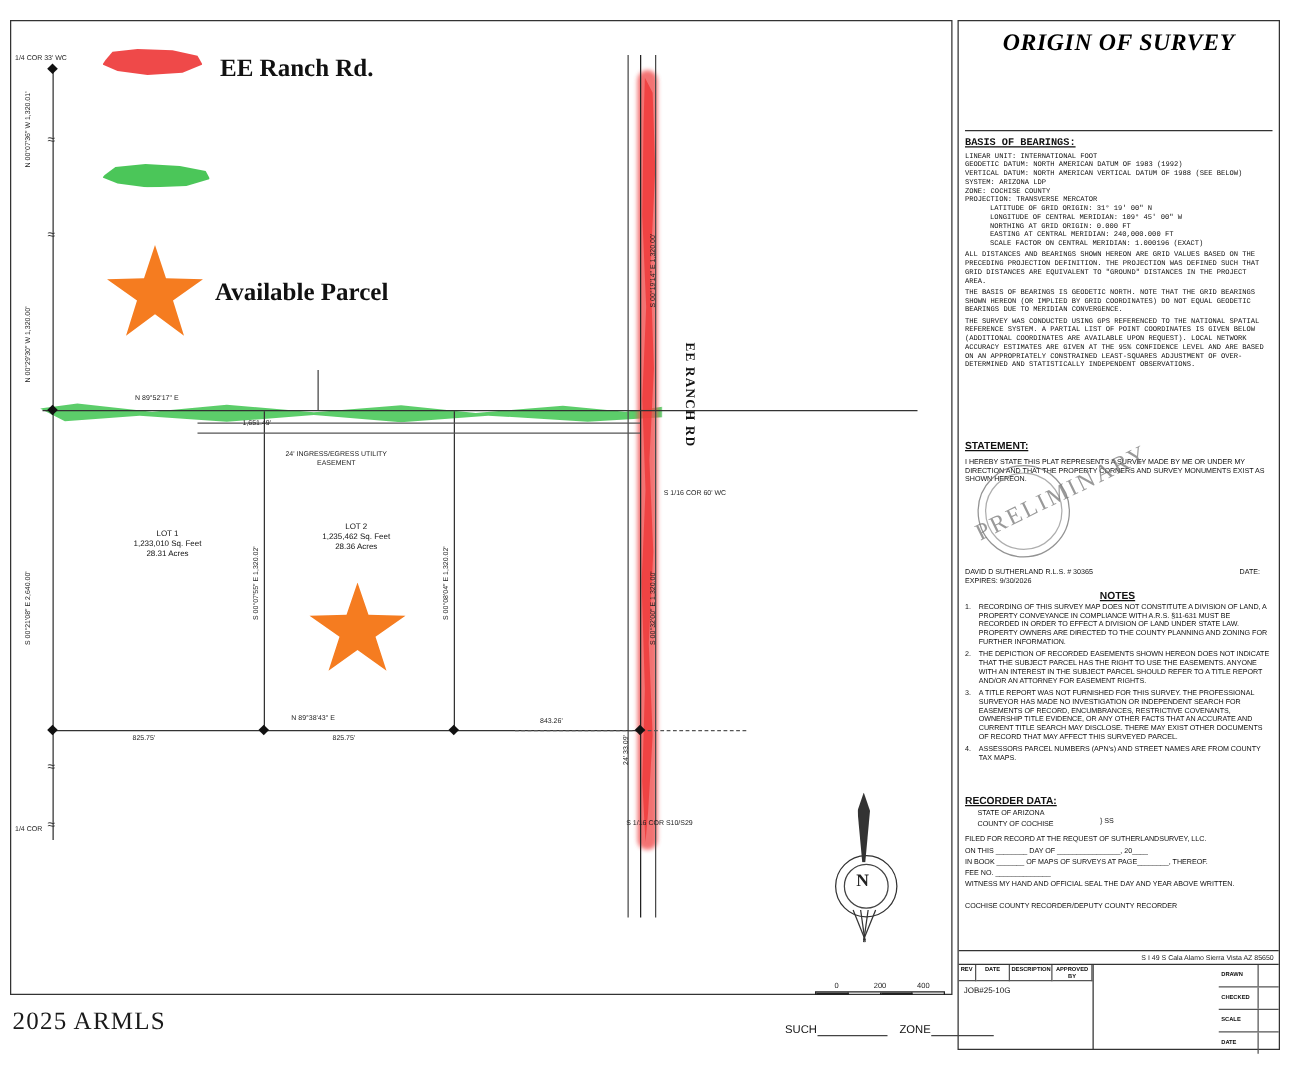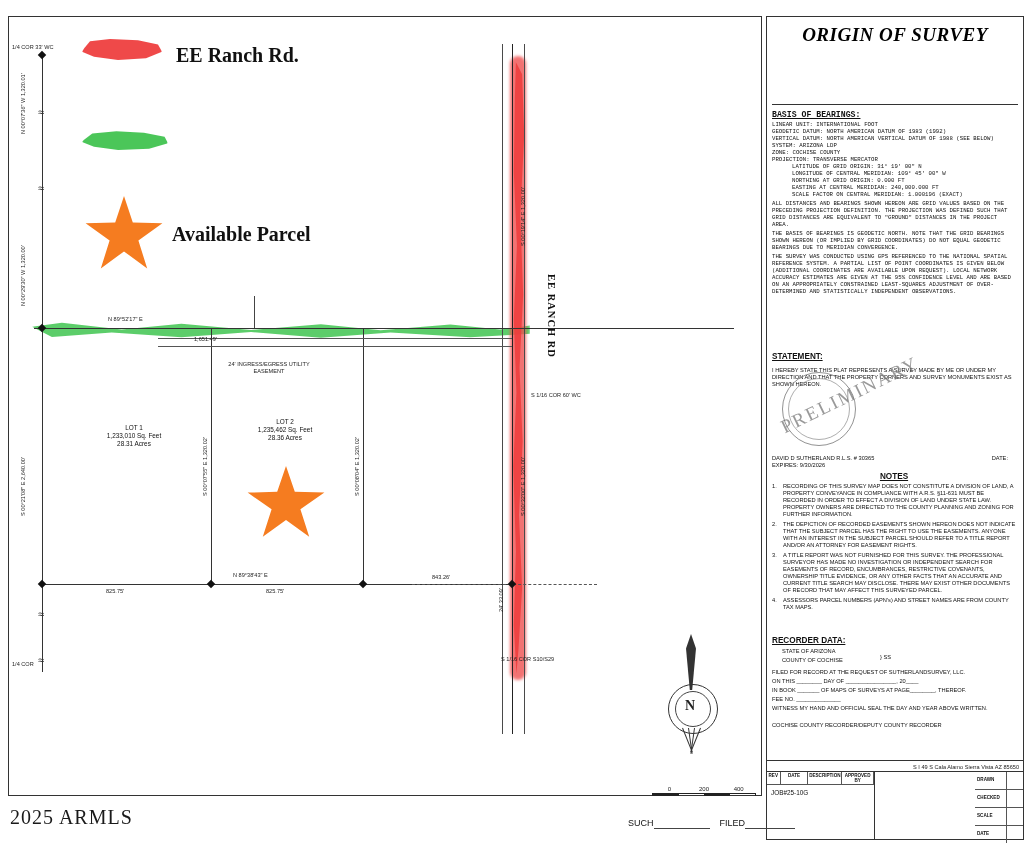--- a/index.html
+++ b/index.html
@@ -462,17 +462,17 @@
       </div>
     <div class="r">
         <span class="lbl">DATE</span>
         <span class="div"></span>
       </div>
   </div>
 
   <div id="bookpage">
     <span>SUCH</span><span class="u" style="width:56px">&nbsp;</span>
     &nbsp;&nbsp;
-    <span>FILED</span><span class="u" style="width:50px">&nbsp;</span>
+    <span>ZONE</span><span class="u" style="width:50px">&nbsp;</span>
   </div>
 
   <div id="watermark">2025 ARMLS</div>
 </div>
 
 </body></html>

